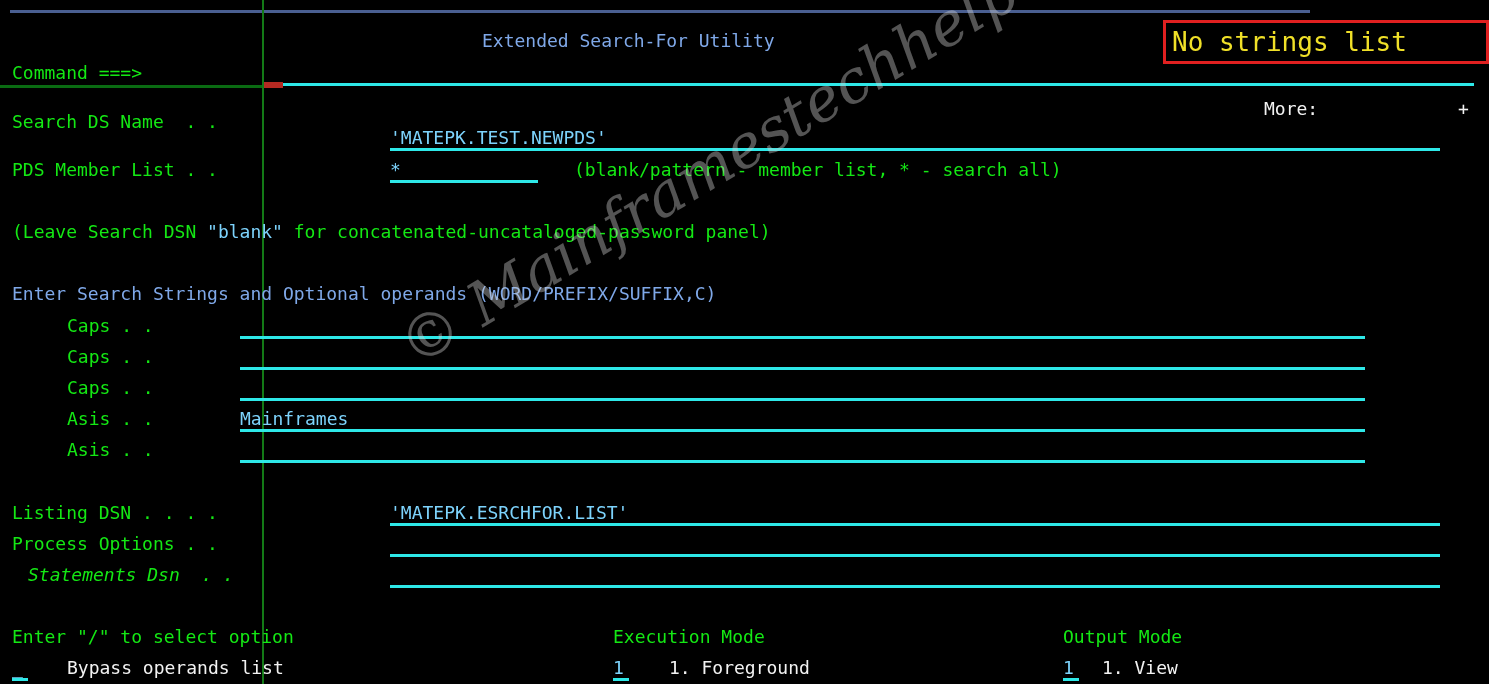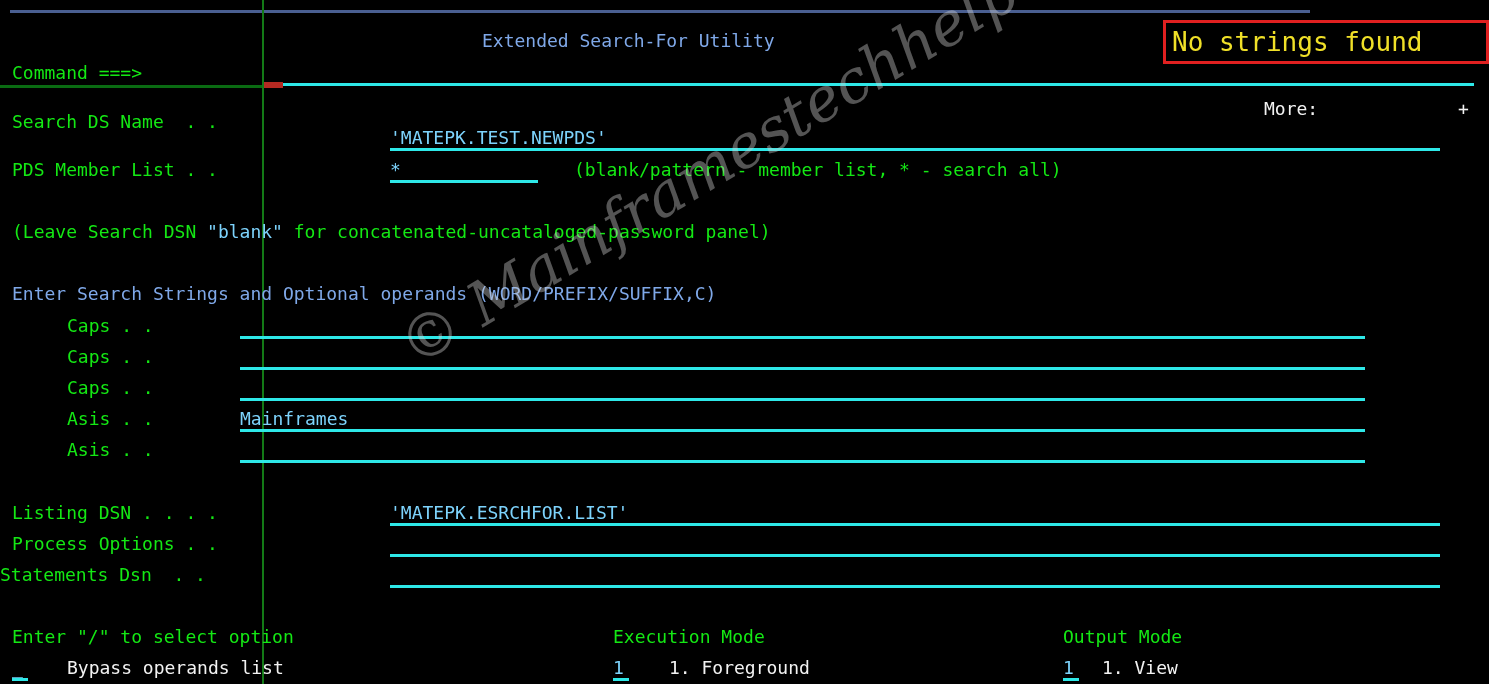--- a/index.html
+++ b/index.html
@@ -89,21 +89,21 @@
 
   <div class="hline dimblue" style="left:10px; top:10px; width:1300px;"></div>
 
   <div class="vline greenvert" style="left:262px; top:0px; height:684px;"></div>
 
   <div class="hline dkgreen" style="left:0px; top:85px; width:262px;"></div>
 
   <div class="t blue" style="left:482px; top:25px;">Extended Search-For Utility</div>
 
   <div id="msgbox" style="left:1163px; top:20px; width:326px; height:44px;">
-    <span class="msgtext">No strings found</span>
+    <span class="msgtext">No strings list</span>
   </div>
 
   <div class="t green" style="left:12px; top:57px;">Command ===&gt;</div>
   <div class="redcursor" style="left:264px; top:82px; width:19px;"></div>
   <div class="hline cyanline" style="left:283px; top:83px; width:1191px;"></div>
   <div class="t cyan" style="left:283px; top:57px; width:1191px; height:28px;"></div>
 
   <div class="t white" style="left:1264px; top:93px;">More:</div>
   <div class="t white" style="left:1458px; top:93px;">+</div>
 
@@ -141,21 +141,21 @@
   <div class="hline cyanline" style="left:240px; top:460px; width:1125px;"></div>
 
   <div class="t cyan" style="left:390px; top:497px;">'MATEPK.ESRCHFOR.LIST'</div>
   <div class="t green" style="left:12px; top:497px;">Listing DSN . . . .</div>
   <div class="hline cyanline" style="left:390px; top:523px; width:1050px;"></div>
 
   <div class="t green" style="left:12px; top:528px;">Process Options . .</div>
   <div class="t cyan" style="left:390px; top:528px;"></div>
   <div class="hline cyanline" style="left:390px; top:554px; width:1050px;"></div>
 
-  <div class="t green" style="left:0; top:559px;">Statements Dsn  . .</div>
+  <div class="t green" style="left:28px; top:559px;font-style:italic;">Statements Dsn  . .</div>
   <div class="t cyan" style="left:390px; top:559px;"></div>
   <div class="hline cyanline" style="left:390px; top:585px; width:1050px;"></div>
 
   <div class="t green" style="left:12px; top:621px;">Enter "/" to select option</div>
   <div class="t green" style="left:613px; top:621px;">Execution Mode</div>
   <div class="t green" style="left:1063px; top:621px;">Output Mode</div>
 
   <div class="t cyan" style="left:12px; top:652px;">_</div>
   <div class="hline cyanline" style="left:12px; top:678px; width:16px;"></div>
   <div class="t white" style="left:67px; top:652px;">Bypass operands list</div>

